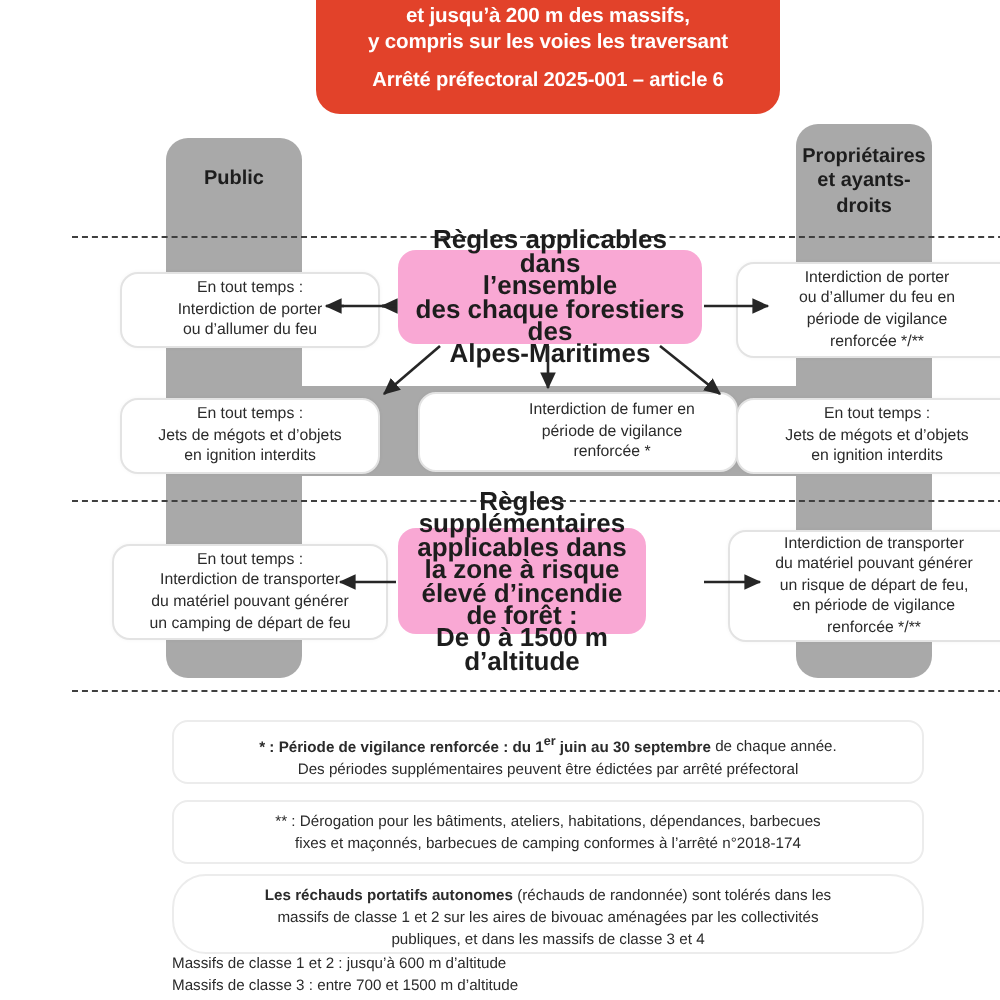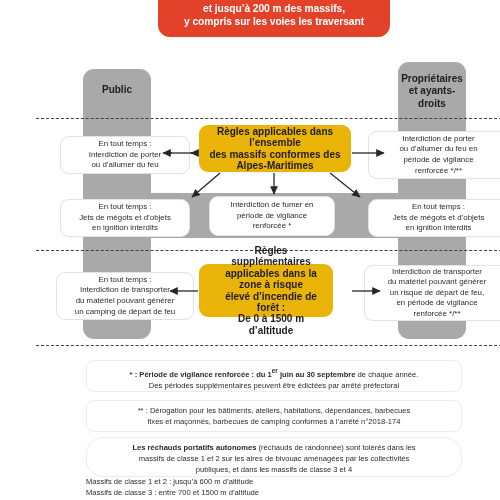--- a/index.html
+++ b/index.html
@@ -100,35 +100,35 @@
     border-top: 1.6px dashed #3f3f3f;
     z-index: 4;
   }
   .dashed.d1 { top: 118px; }
   .dashed.d2 { top: 250px; }
   .dashed.d3 { top: 345px; }
 
   
   .green {
     position: absolute;
-    background: #eab308;
+    background: #f9a8d4;
     border-radius: 9px;
     z-index: 5;
     text-align: center;
     color: #1d1d1d;
     font-weight: bold;
-    font-size: 10px;
+    font-size: 13px;
     line-height: 11.4px;
     display: flex;
     align-items: center;
     justify-content: center;
   }
   .green .inner { width: 100%; padding: 0 6px; box-sizing: border-box; }
   .green.g1 { left: 175px; top: 125px; width: 152px; height: 47px; }
-  .green.g2 { left: 175px; top: 264px; width: 124px; height: 53px; padding-left: 10px; }
+  .green.g2 { left: 175px; top: 264px; width: 124px; height: 53px; }
 
   
   .note {
     position: absolute;
     background: #ffffff;
     border: 1px solid #e3e3e3;
     border-radius: 9px;
     z-index: 5;
     text-align: center;
     font-size: 7.9px;
@@ -137,21 +137,21 @@
     display: flex;
     align-items: center;
     justify-content: center;
     box-shadow: 0 0 2px rgba(0,0,0,0.04);
   }
   .note .inner { width: 100%; padding: 0 4px; box-sizing: border-box; }
 
   .note.n-l1 { left: 36px;  top: 136px; width: 128px; height: 36px; }
   .note.n-r1 { left: 344px; top: 131px; width: 139px; height: 46px; }
   .note.n-l2 { left: 36px;  top: 199px; width: 128px; height: 36px; }
-  .note.n-c2 { left: 185px; top: 196px; width: 124px; height: 38px; }
+  .note.n-c2 { left: 185px; top: 196px; width: 124px; height: 38px; padding-left: 34px; }
   .note.n-r2 { left: 344px; top: 199px; width: 139px; height: 36px; }
   .note.n-l3 { left: 32px;  top: 272px; width: 136px; height: 46px; }
   .note.n-r3 { left: 340px; top: 265px; width: 144px; height: 54px; }
 
   
   .arrow { position: absolute; z-index: 6; }
 
   
   .fnote {
     position: absolute;
@@ -188,20 +188,21 @@
   }
 </style>
 </head>
 <body>
 
 <div id="page">
 
   <div class="banner">
     <div class="ln">et jusqu’à 200 m des massifs,</div>
     <div class="ln">y compris sur les voies les traversant</div>
+    <div class="ln art">Arrêté préfectoral 2025-001 – article 6</div>
   </div>
 
   <div class="grey-col left"></div>
   <div class="grey-col right"></div>
   <div class="grey-bar"></div>
 
   <div class="col-title left">
     <span>Public</span>
   </div>
   <div class="col-title right">
@@ -211,21 +212,21 @@
   </div>
 
   <div class="dashed d1"></div>
   <div class="dashed d2"></div>
   <div class="dashed d3"></div>
 
   <div class="green g1">
     <div class="inner">
       <div>Règles applicables dans</div>
       <div>l’ensemble</div>
-      <div>des massifs conformes des</div>
+      <div>des chaque forestiers des</div>
       <div>Alpes-Maritimes</div>
     </div>
   </div>
 
   <div class="green g2">
     <div class="inner">
       <div>Règles supplémentaires</div>
       <div>applicables dans la zone à risque</div>
       <div>élevé d’incendie de forêt :</div>
       <div>De 0 à 1500 m d’altitude</div>

